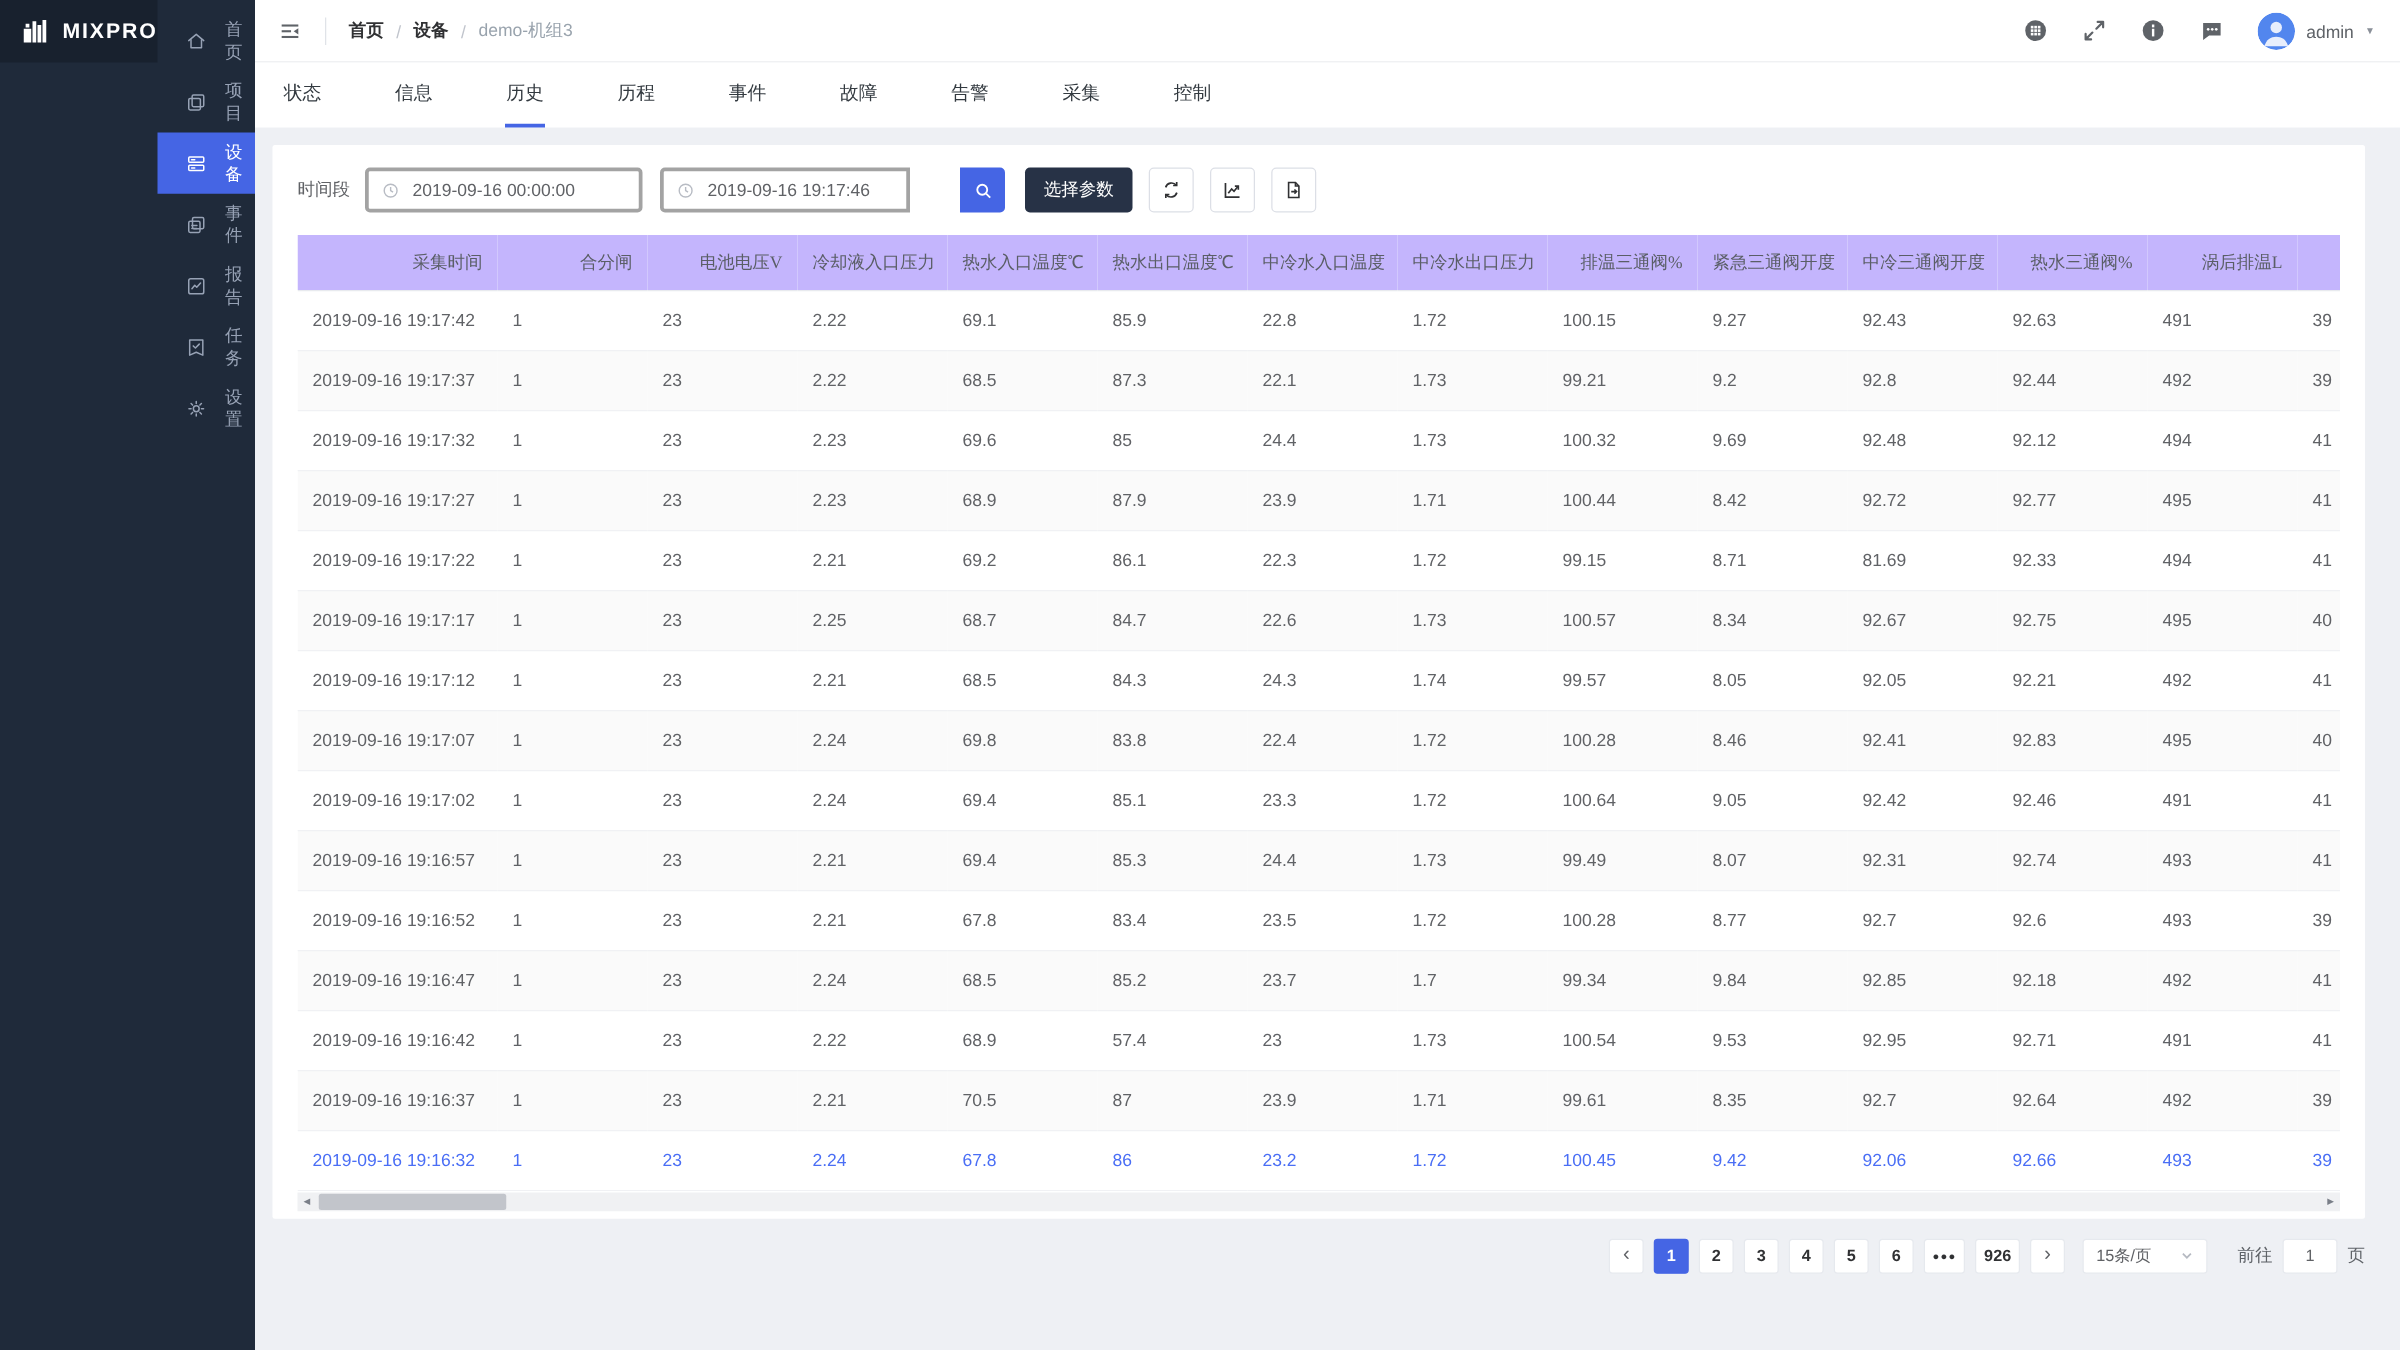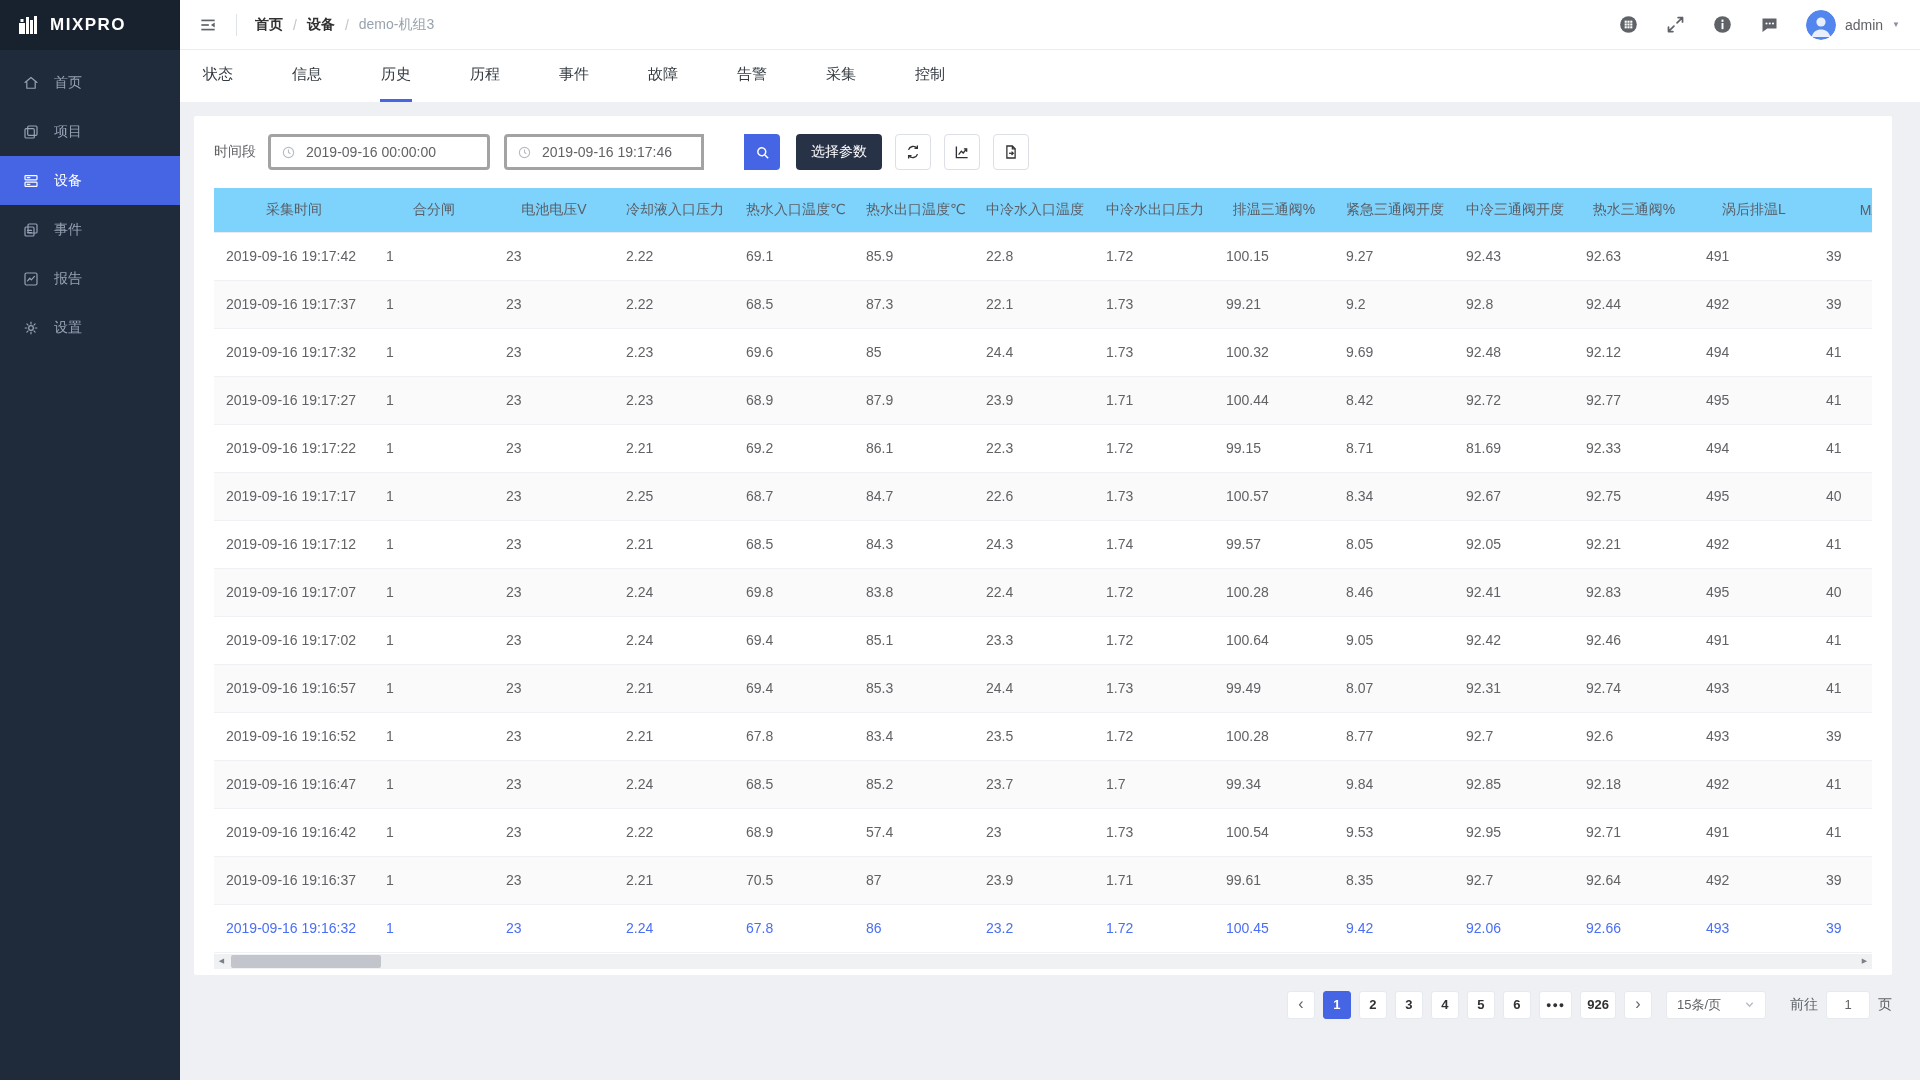--- a/index.html
+++ b/index.html
@@ -8,21 +8,21 @@
     --logo-bg:#18212e;
     --params-bg:#273246;
     --row-highlight:#4a6ef5;
   }
   *{box-sizing:border-box;}
   html,body{margin:0;padding:0;width:1920px;height:1080px;overflow:hidden;}
   body{font-family:"Liberation Sans","DejaVu Sans",sans-serif;background:#eef0f4;color:#303133;font-size:14px;}
   .app{display:flex;width:1920px;height:1080px;}
 
   
-  .sidebar{width:180px;flex-shrink:0;background:var(--sidebar-bg);display:flex;flex-direction:column;}
+  .sidebar{width:204px;flex-shrink:0;background:var(--sidebar-bg);display:flex;flex-direction:row;}
   .logo{height:50px;background:var(--logo-bg);display:flex;align-items:center;padding-left:16px;gap:10px;}
   .logo-icon svg{width:24px;height:24px;display:block;}
   .logo-text{color:#fff;font-weight:bold;font-size:17px;letter-spacing:1.5px;}
   .menu{padding-top:8px;}
   .menu-item{height:49px;display:flex;align-items:center;padding-left:22px;gap:14px;font-size:14px;color:#97a2b5;cursor:pointer;}
   .menu-item .mi-icon{width:18px;height:18px;display:flex;}
   .menu-item .mi-icon svg{width:18px;height:18px;}
   .menu-item.active{background:var(--accent);color:#fff;}
 
   
@@ -63,21 +63,21 @@
   .dt-group .dt-input{border-radius:4px 0 0 4px;width:200px;}
   .search-btn{width:36px;height:36px;border:none;background:var(--accent);border-radius:0 4px 4px 0;display:flex;align-items:center;justify-content:center;cursor:pointer;}
   .search-btn svg{width:17px;height:17px;}
   .params-btn{height:36px;margin-left:16px;padding:0 15px;background:var(--params-bg);color:#fff;border:none;border-radius:4px;font-size:14px;font-family:inherit;cursor:pointer;}
   .tool-btn{width:36px;height:36px;margin-left:13px;background:#fff;border:1px solid #dcdfe6;border-radius:4px;display:flex;align-items:center;justify-content:center;cursor:pointer;}
   .tool-btn svg{width:18px;height:18px;}
 
   
   .table-wrap{overflow:hidden;width:100%;}
   table{border-collapse:collapse;table-layout:fixed;width:1720px;}
-  th{background:#7dd3fc;color:#5a5e66;font-weight:normal;text-align:center;height:44px;padding:0 12px;font-size:14px;white-space:nowrap;border-bottom:1px solid #e8eaee;}
+  th{background:#c4b5fd;color:#5a5e66;font-weight:normal;text-align:right;height:44px;padding:0 12px;font-size:14px;white-space:nowrap;border-bottom:1px solid #e8eaee;font-family:Liberation Serif, serif;}
   td{height:48px;padding:0 12px;color:#606266;font-size:14px;white-space:nowrap;border-bottom:1px solid #f0f1f4;background:#fff;}
   tr.striped td{background:#fafafa;}
   tr.highlight td{color:var(--row-highlight);}
 
   
   .hscroll{position:relative;height:15px;background:#f0f1f3;margin-top:1px;}
   .hs-arrow{position:absolute;top:0;width:15px;height:15px;display:flex;align-items:center;justify-content:center;font-size:7px;color:#7a7f88;cursor:pointer;}
   .hs-arrow.left{left:0;}
   .hs-arrow.right{right:0;}
   .hs-thumb{position:absolute;left:17px;top:1px;width:150px;height:13px;background:#c2c5cb;border-radius:2px;cursor:pointer;}
@@ -153,20 +153,29 @@
           <span>事件</span>
         </div>
         <div class="menu-item">
           <span class="mi-icon">
             <svg viewBox="0 0 24 24" fill="none" stroke="currentColor" stroke-width="1.6" stroke-linecap="round" stroke-linejoin="round">
               <rect x="4" y="4" width="16" height="16" rx="2"></rect>
               <path d="M7.4 14.6l3-3.6 2.1 2.1 4.1-4.6"></path>
             </svg>
           </span>
           <span>报告</span>
+        </div>
+        <div class="menu-item">
+          <span class="mi-icon">
+            <svg viewBox="0 0 24 24" fill="none" stroke="currentColor" stroke-width="1.6" stroke-linecap="round" stroke-linejoin="round">
+              <path d="M5 4h14v16.2l-7-3.1-7 3.1z"></path>
+              <path d="M8.8 10.3l2.3 2.3 4.1-4.2"></path>
+            </svg>
+          </span>
+          <span>任务</span>
         </div>
         <div class="menu-item">
           <span class="mi-icon">
             <svg viewBox="0 0 24 24" fill="none" stroke="currentColor" stroke-width="1.6" stroke-linecap="round" stroke-linejoin="round">
               <circle cx="12" cy="12" r="3.1"></circle>
               <path d="M12 4.2v2.3M12 17.5v2.3M19.8 12h-2.3M6.5 12H4.2M17.5 6.5l-1.6 1.6M8.1 15.9l-1.6 1.6M17.5 17.5l-1.6-1.6M8.1 8.1L6.5 6.5"></path>
             </svg>
           </span>
           <span>设置</span>
         </div>

